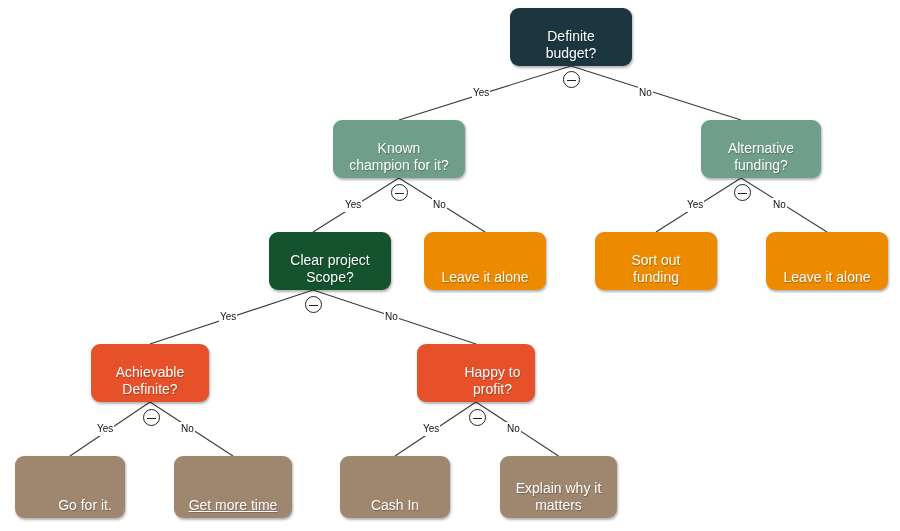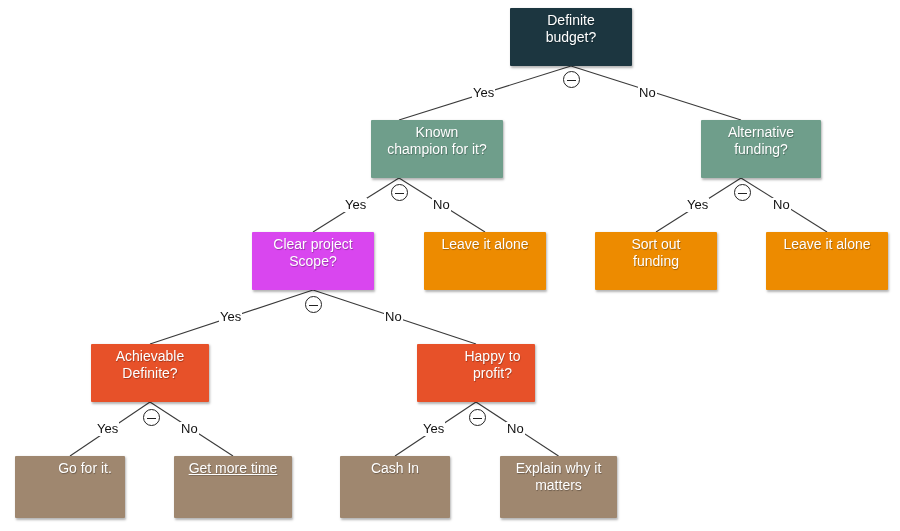--- a/index.html
+++ b/index.html
@@ -20,41 +20,41 @@
   #edges {
     position: absolute;
     left: 0;
     top: 0;
     width: 900px;
     height: 531px;
   }
   .node {
     position: absolute;
     box-sizing: border-box;
-    border-radius: 1px;
+    border-radius: 9px;
     display: flex;
-    align-items: flex-start;
+    align-items: flex-end;
     justify-content: center;
     text-align: center;
     color: #ffffff;
     font-size: 14px;
     line-height: 17px;
     font-weight: 400;
     padding: 4px 7px;
     text-shadow: 0.6px 0.6px 0.8px rgba(0,0,0,0.30);
     box-shadow: 1px 1.5px 2.5px rgba(0,0,0,0.30);
     z-index: 3;
   }
   .node-label {
     display: block;
     white-space: pre-line;
   }
   .edge-label {
     position: absolute;
-    font-size: 13px;
+    font-size: 10px;
     line-height: 14px;
     color: #111111;
     background: #ffffff;
     padding: 0 1px;
     z-index: 4;
     white-space: nowrap;
   }
   .collapse {
     position: absolute;
     width: 15px;
@@ -90,29 +90,29 @@
       <line x1="150" y1="402" x2="70" y2="456" stroke="#3a3a3a" stroke-width="1.1"></line>
       <line x1="150" y1="402" x2="233" y2="456" stroke="#3a3a3a" stroke-width="1.1"></line>
       <line x1="476" y1="402" x2="395" y2="456" stroke="#3a3a3a" stroke-width="1.1"></line>
       <line x1="476" y1="402" x2="558.5" y2="456" stroke="#3a3a3a" stroke-width="1.1"></line>
     </svg>
   <div id="nodes-layer">
       <div class="node" style="left: 510px; top: 8px; width: 122px; height: 58px; background: rgb(28, 54, 64);">
         <span class="node-label">Definite
 budget?</span>
       </div>
-      <div class="node" style="left: 333px; top: 120px; width: 132px; height: 58px; background: rgb(111, 158, 139); margin-left: 38px;">
+      <div class="node" style="left: 333px; top: 120px; width: 132px; height: 58px; background: rgb(111, 158, 139);">
         <span class="node-label">Known
 champion for it?</span>
       </div>
       <div class="node" style="left: 701px; top: 120px; width: 120px; height: 58px; background: rgb(111, 158, 139);">
         <span class="node-label">Alternative
 funding?</span>
       </div>
-      <div class="node" style="left: 252px; top: 232px; width: 122px; height: 58px; background: #d946ef;">
+      <div class="node" style="left: 269px; top: 232px; width: 122px; height: 58px; background: #14532d;">
         <span class="node-label">Clear project
 Scope?</span>
       </div>
       <div class="node" style="left: 424px; top: 232px; width: 122px; height: 58px; background: rgb(237, 139, 0);">
         <span class="node-label">Leave it alone</span>
       </div>
       <div class="node" style="left: 595px; top: 232px; width: 122px; height: 58px; background: rgb(237, 139, 0);">
         <span class="node-label">Sort out
 funding</span>
       </div>

